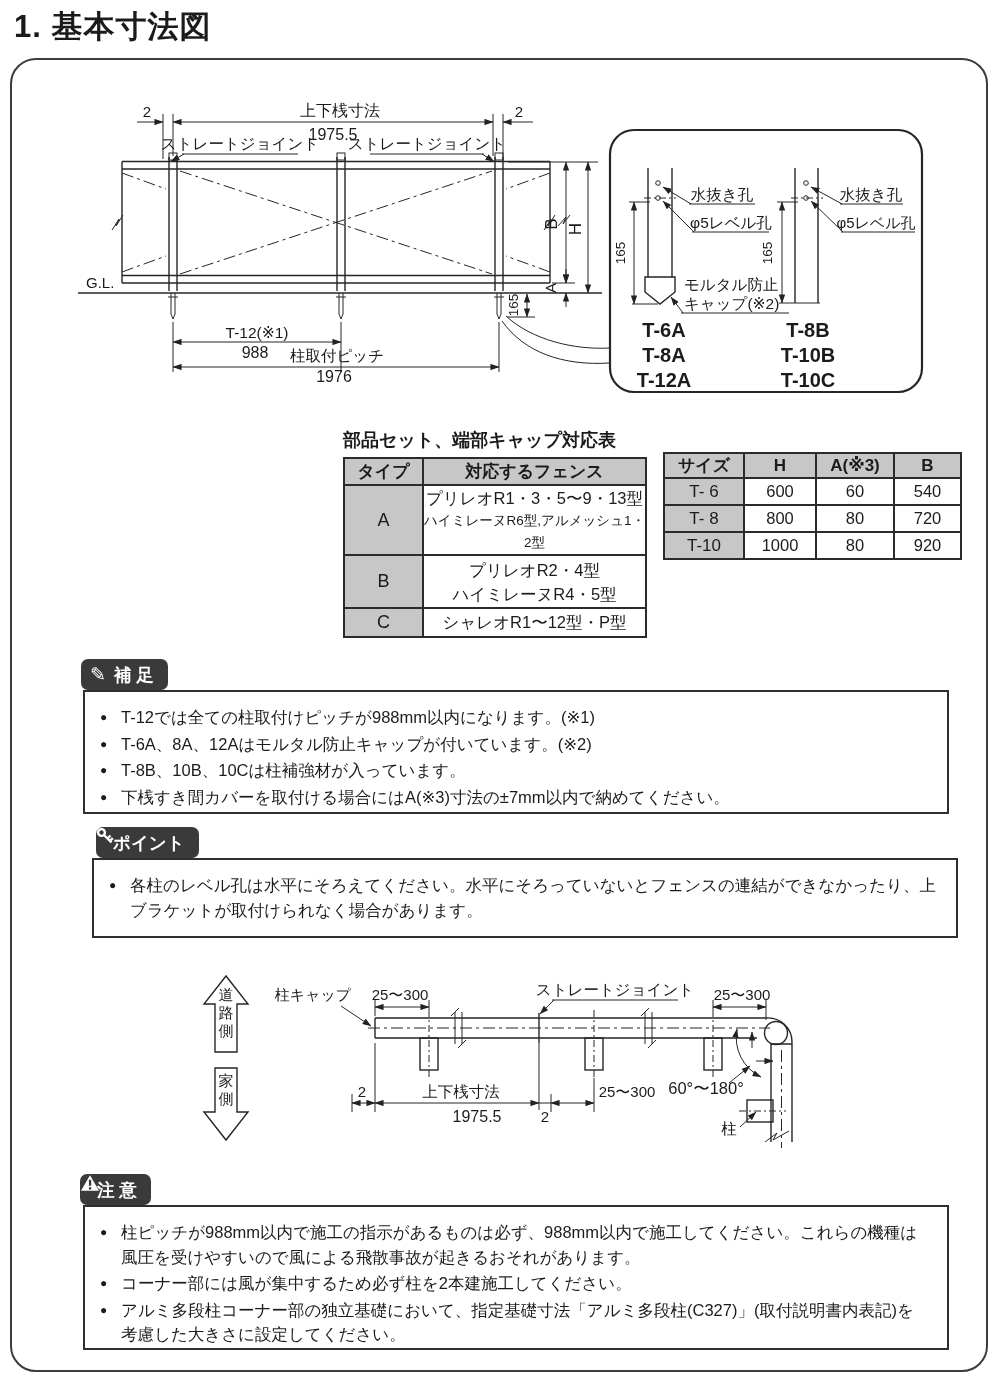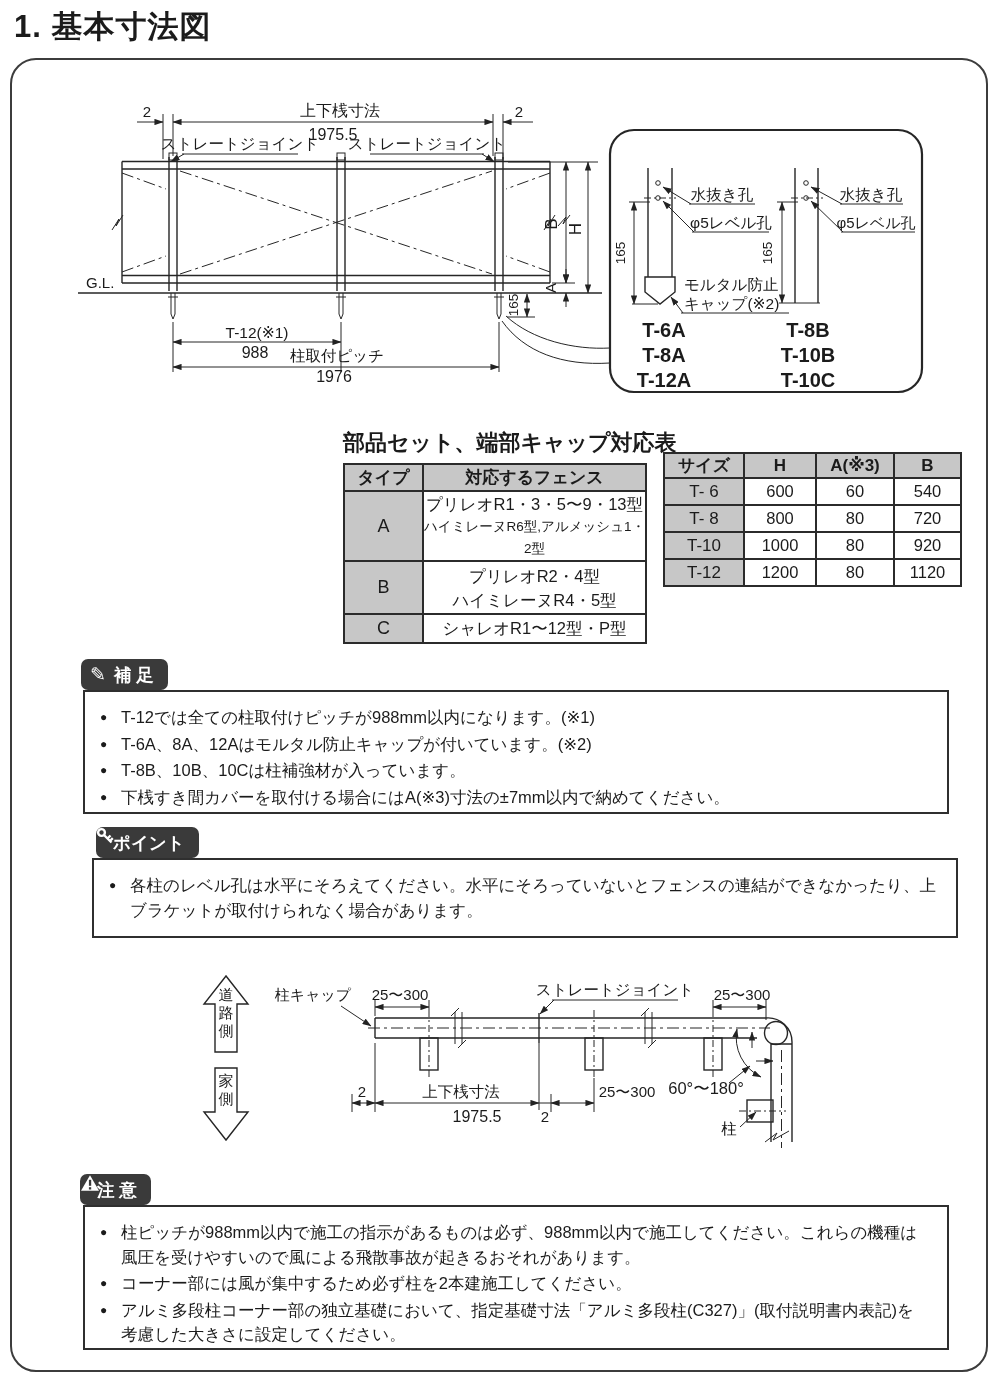--- a/index.html
+++ b/index.html
@@ -12,21 +12,21 @@
   svg text{fill:#1b1b1b;font-family:"Liberation Sans","DejaVu Sans",sans-serif;}
   .ln{stroke:#262626;stroke-width:1.4;fill:none;}
   .thin{stroke:#262626;stroke-width:1;fill:none;}
   .dim{stroke:#262626;stroke-width:1;fill:none;}
   .dd{stroke-dasharray:12 4 3 4;}
   .dd2{stroke-dasharray:7 3 2 3;}
   .box{stroke:#262626;stroke-width:2.2;fill:none;}
   .tc{text-anchor:middle;}
   
   .tbl-wrap{position:absolute;}
-  .tbl-title{font-size:22px;font-weight:600;margin:0 0 5px 0;white-space:nowrap;}
+  .tbl-title{font-size:18px;font-weight:600;margin:0 0 5px 0;white-space:nowrap;}
   table{border-collapse:collapse;table-layout:fixed;}
   th,td{border:2px solid #2b2b2b;text-align:center;vertical-align:middle;padding:0;overflow:hidden;}
   th{background:#c7c7c7;font-size:17px;font-weight:600;}
   td{font-size:16.5px;background:#fff;}
   td.shade{background:#c7c7c7;font-size:18px;}
   .cell-l1{font-size:16.5px;line-height:24px;}
   .cell-l2{font-size:13.5px;line-height:22px;}
   
   .note{position:absolute;border:2px solid #2f2f2f;border-radius:0;background:transparent;}
   .note ul{list-style:none;margin:0;padding:13px 18px 0 15px;}
@@ -280,26 +280,20 @@
         <td>800</td>
         <td>80</td>
         <td>720</td>
       </tr>
       <tr style="height:27px;">
         <td class="shade" style="font-size:17px;">T-10</td>
         <td>1000</td>
         <td>80</td>
         <td>920</td>
       </tr>
-      <tr style="height:27px;">
-        <td class="shade" style="font-size:17px;">T-12</td>
-        <td>1200</td>
-        <td>80</td>
-        <td>1120</td>
-      </tr>
     </tbody>
       </table>
   </div>
 
   <div class="badge" style="left:81px;top:659px;">
     <span class="bicon">✎</span>
     <span>補 足</span>
   </div>
   <div class="note" style="left:83px;top:690px;width:862px;height:120px;">
     <ul>

